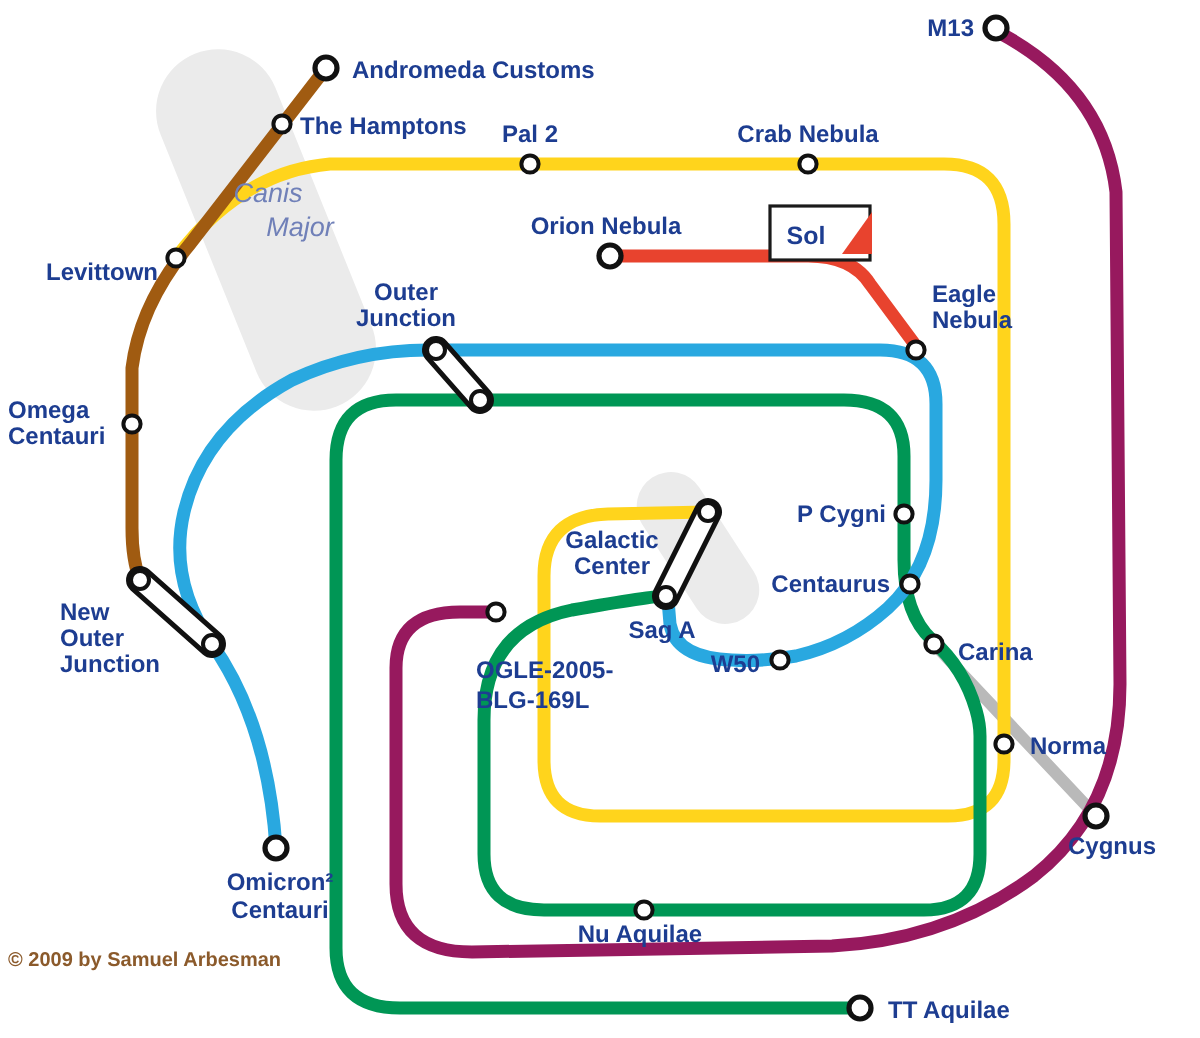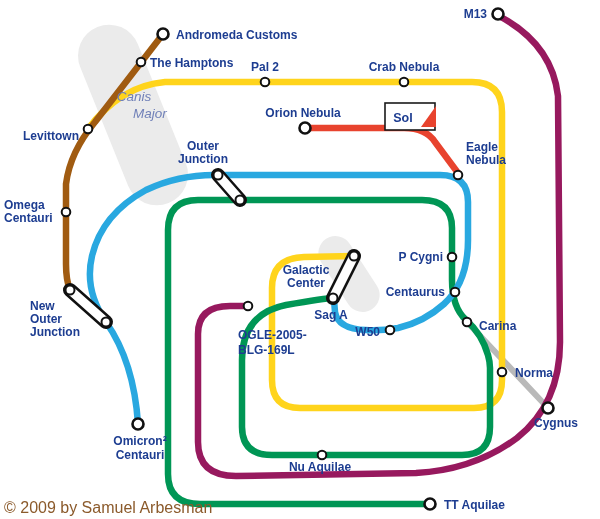--- a/index.html
+++ b/index.html
@@ -1,19 +1,19 @@
 <!DOCTYPE html>
 <html><head>
 <meta charset="utf-8">
 <style>
   html,body{margin:0;padding:0;background:#fff;}
   .stage{position:relative;width:600px;height:519px;background:#ffffff;overflow:hidden;
          font-family:"Liberation Sans",sans-serif;}
   svg{position:absolute;left:0;top:0;}
-  .copyright{position:absolute;left:4px;top:499px;font-size:16px;color:#8b5a2b;}
+  .copyright{position:absolute;left:4px;top:475px;font-size:10px;color:#8b5a2b;font-weight:bold;}
   text{font-family:"Liberation Sans",sans-serif;}
 </style>
 </head>
 <body>
 
 <div class="stage">
   <svg id="map" width="600" height="519" viewBox="0 0 600 519">
       <rect x="-31" y="-95" width="62" height="190" rx="31" ry="31" fill="#ebebeb" transform="translate(133,115) rotate(-22)"></rect>
       <rect x="-17" y="-42" width="34" height="84" rx="17" ry="17" fill="#ebebeb" transform="translate(349,274) rotate(-33)"></rect>
       <path d="M468,323 L548,408" fill="none" stroke="#b9b9b9" stroke-width="6" stroke-linecap="round" stroke-linejoin="round"></path>

